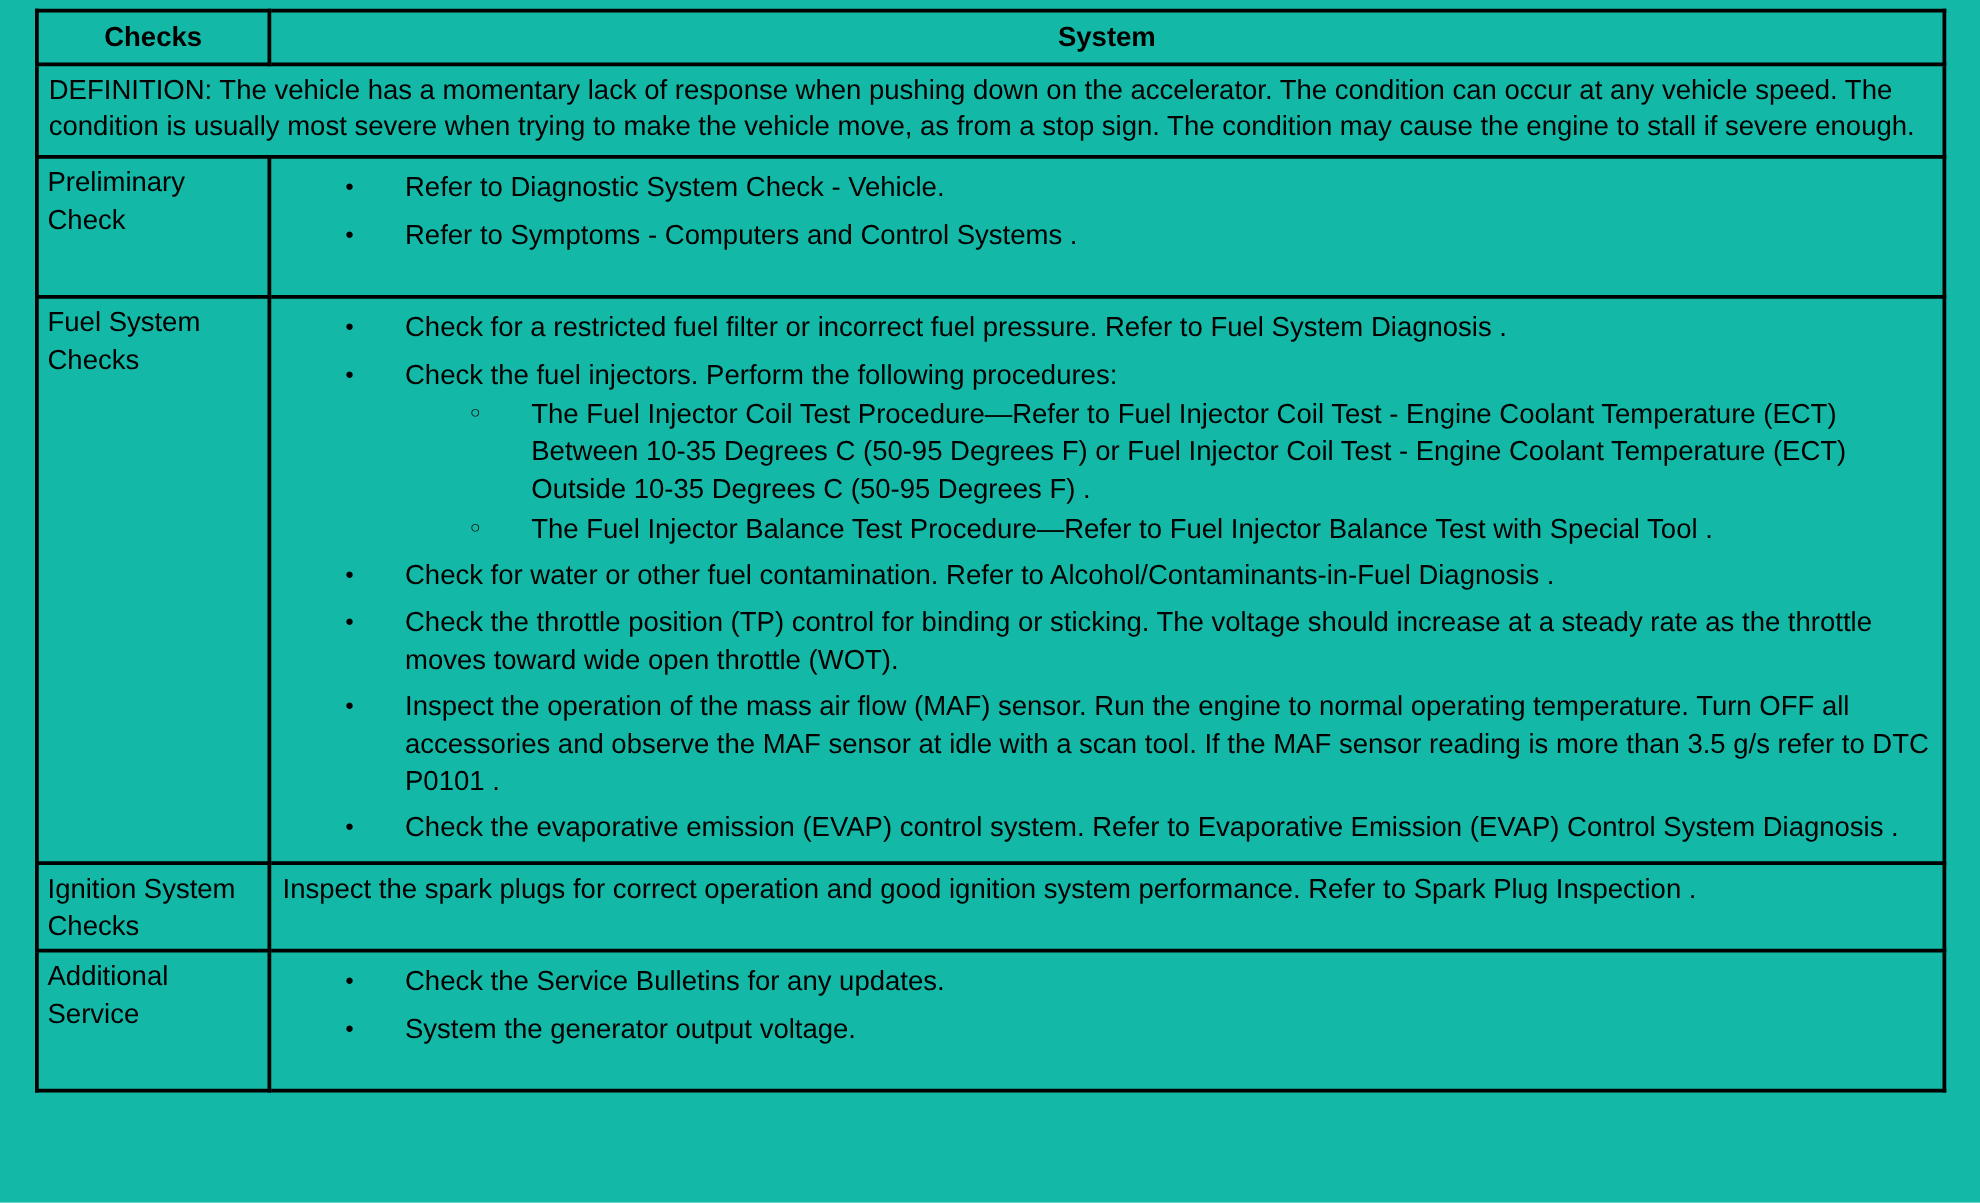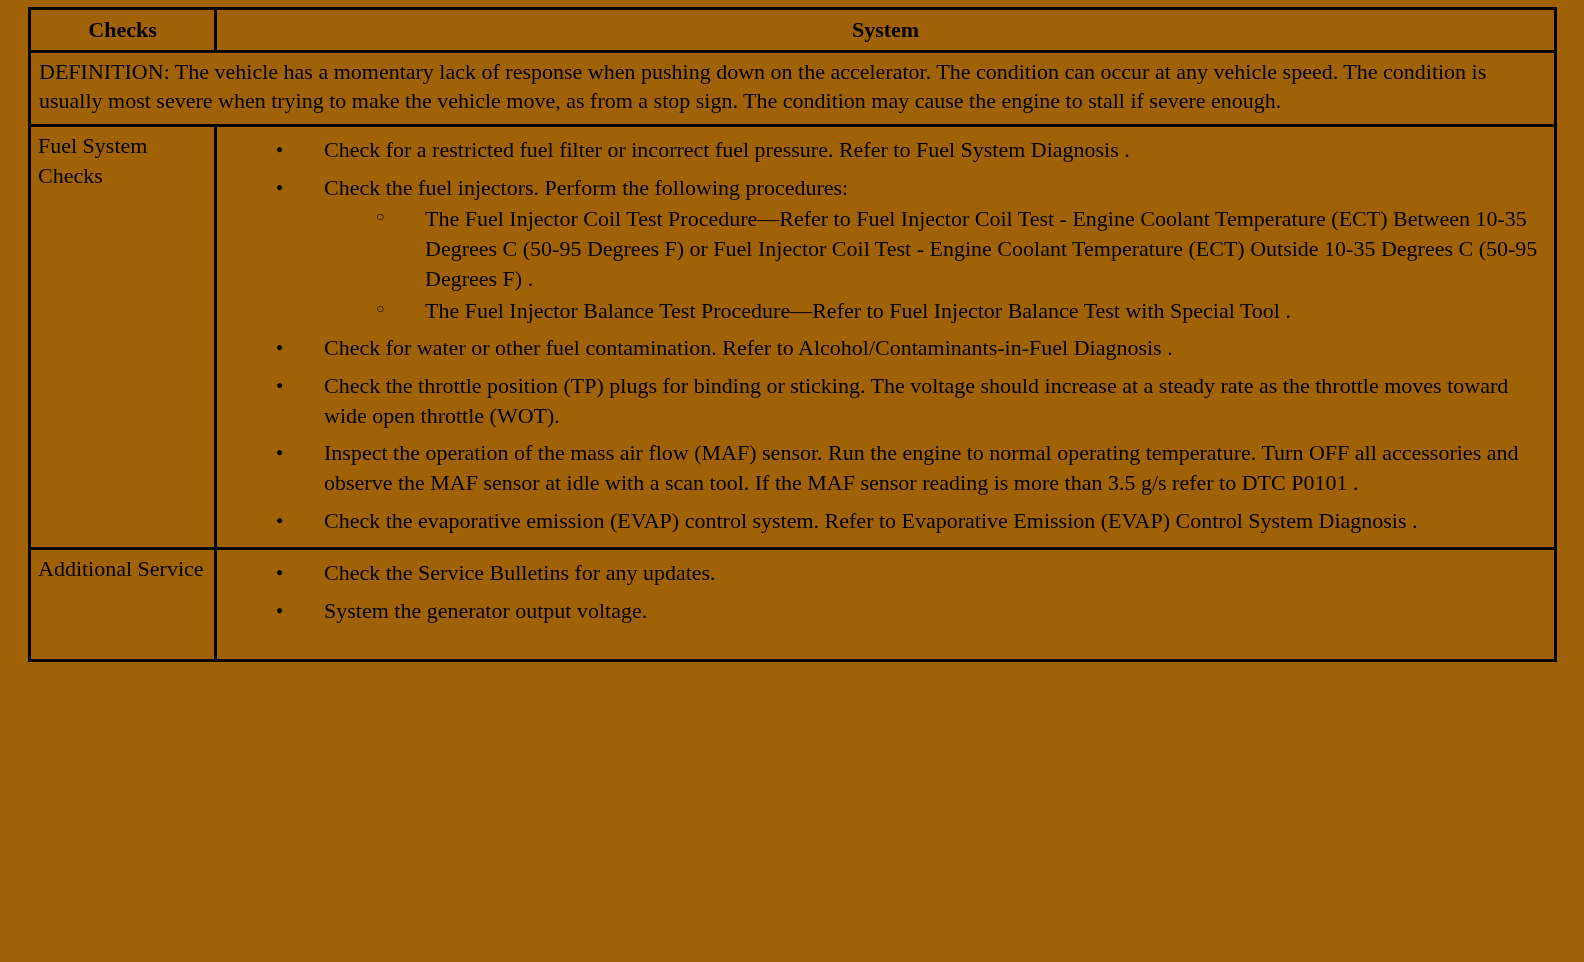--- a/index.html
+++ b/index.html
@@ -7,22 +7,21 @@
     margin: 0;
     padding: 0;
     background: #ffffff;
     color: #000000;
     font-family: "Liberation Sans", sans-serif;
   }
   .page {
     width: 1584px;
     height: 962px;
     padding: 7px 27px 10px 28px;
-    background: #a16207;
-    font-family: Liberation Serif, serif;
+    background: #14b8a6;
   }
   table.symptom-table {
     width: 100%;
     border-collapse: collapse;
     table-layout: fixed;
     border: 2px solid #000;
   }
   col.col-checks { width: 186px; }
   th, td {
     border: 3px solid #000;
@@ -99,41 +98,54 @@
       <tr>
         <th>Checks</th>
         <th>System</th>
       </tr>
     </thead>
     <tbody>
       <tr>
         <td class="definition-cell" colspan="2">DEFINITION: The vehicle has a momentary lack of response when pushing down on the accelerator. The condition can occur at any vehicle speed. The condition is usually most severe when trying to make the vehicle move, as from a stop sign. The condition may cause the engine to stall if severe enough.</td>
       </tr>
 
+      <tr class="row-preliminary">
+        <td class="check-label-cell">Preliminary Check</td>
+        <td>
+          <ul class="action-list">
+            <li><span>Refer to Diagnostic System Check - Vehicle.</span></li>
+            <li><span>Refer to Symptoms - Computers and Control Systems .</span></li>
+          </ul>
+        </td>
+      </tr>
 
       <tr class="row-fuel">
         <td class="check-label-cell">Fuel System Checks</td>
         <td>
           <ul class="action-list">
             <li><span>Check for a restricted fuel filter or incorrect fuel pressure. Refer to Fuel System Diagnosis .</span></li>
             <li>
               <span>Check the fuel injectors. Perform the following procedures:</span>
               <ul class="sub-list">
                 <li><span>The Fuel Injector Coil Test Procedure—Refer to Fuel Injector Coil Test - Engine Coolant Temperature (ECT) Between 10-35 Degrees C (50-95 Degrees F) or Fuel Injector Coil Test - Engine Coolant Temperature (ECT) Outside 10-35 Degrees C (50-95 Degrees F) .</span></li>
                 <li><span>The Fuel Injector Balance Test Procedure—Refer to Fuel Injector Balance Test with Special Tool .</span></li>
               </ul>
             </li>
             <li><span>Check for water or other fuel contamination. Refer to Alcohol/Contaminants-in-Fuel Diagnosis .</span></li>
-            <li><span>Check the throttle position (TP) plugs for binding or sticking. The voltage should increase at a steady rate as the throttle moves toward wide open throttle (WOT).</span></li>
+            <li><span>Check the throttle position (TP) control for binding or sticking. The voltage should increase at a steady rate as the throttle moves toward wide open throttle (WOT).</span></li>
             <li><span>Inspect the operation of the mass air flow (MAF) sensor. Run the engine to normal operating temperature. Turn OFF all accessories and observe the MAF sensor at idle with a scan tool. If the MAF sensor reading is more than 3.5 g/s refer to DTC P0101 .</span></li>
             <li><span>Check the evaporative emission (EVAP) control system. Refer to Evaporative Emission (EVAP) Control System Diagnosis .</span></li>
           </ul>
         </td>
       </tr>
 
+      <tr class="row-ignition">
+        <td class="check-label-cell">Ignition System Checks</td>
+        <td class="plain-action-cell">Inspect the spark plugs for correct operation and good ignition system performance. Refer to Spark Plug Inspection .</td>
+      </tr>
 
       <tr class="row-additional">
         <td class="check-label-cell">Additional Service</td>
         <td>
           <ul class="action-list">
             <li><span>Check the Service Bulletins for any updates.</span></li>
             <li><span>System the generator output voltage.</span></li>
           </ul>
         </td>
       </tr>

